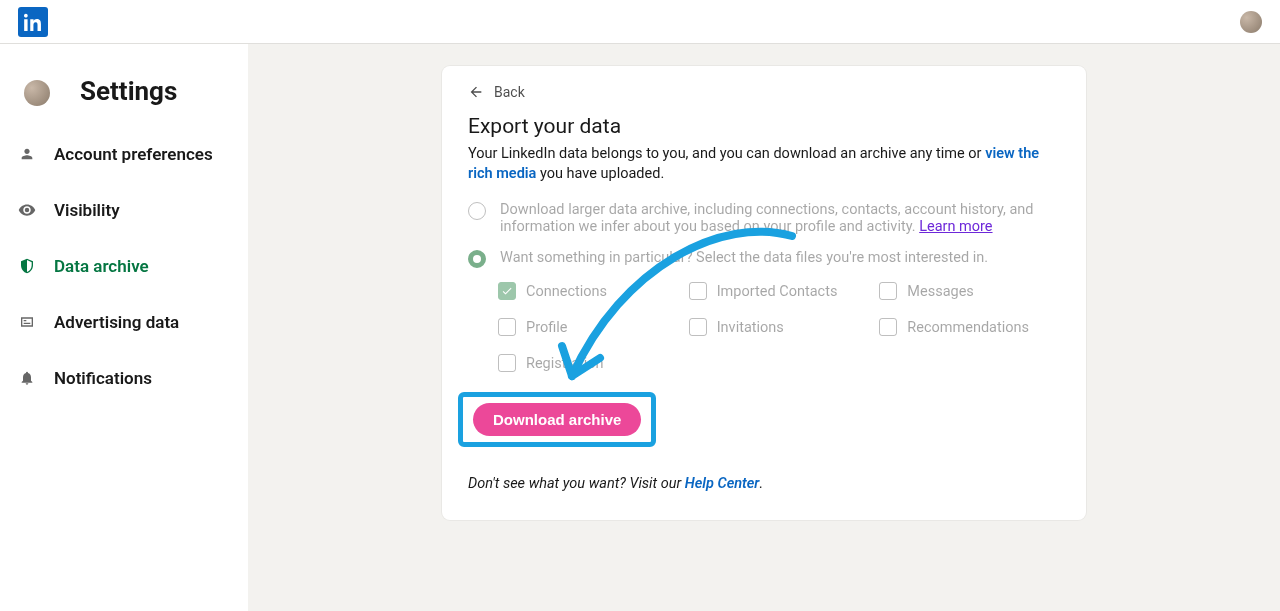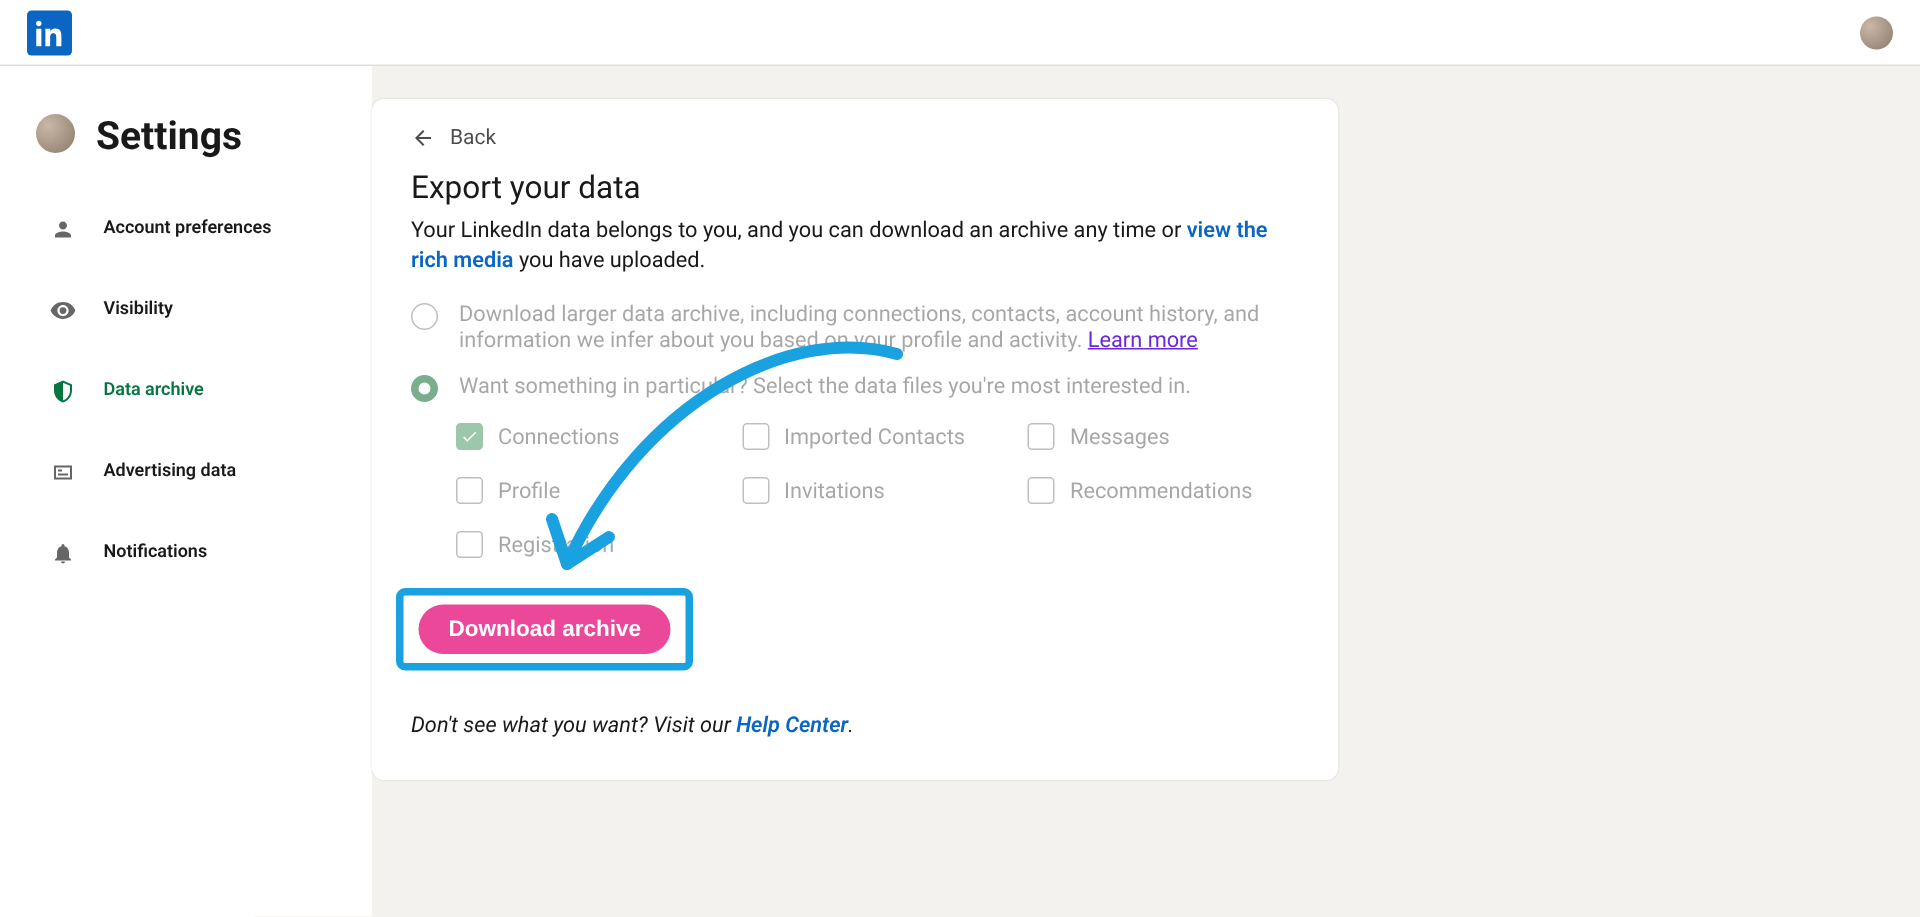--- a/index.html
+++ b/index.html
@@ -2,27 +2,27 @@
 <html><head>
 <meta charset="utf-8">
 <style>
   * { box-sizing: border-box; margin: 0; padding: 0; }
   body { font-family: -apple-system, BlinkMacSystemFont, "Segoe UI", Roboto, Helvetica, Arial, sans-serif; background: #f3f2ef; color: rgba(0,0,0,0.9); }
   .topbar { height: 44px; background: #fff; border-bottom: 1px solid #e0dfdc; display: flex; align-items: center; padding: 0 18px; justify-content: space-between; }
   .logo { width: 30px; height: 30px; background: #0a66c2; border-radius: 3px; display:flex; align-items:center; justify-content:center; }
   .avatar { width: 22px; height: 22px; border-radius: 50%; background: radial-gradient(circle at 30% 30%, #c9b8a8, #8a7a6a); }
   .layout { display: flex; }
   .sidebar { width: 248px; background: #fff; min-height: calc(611px - 44px); padding-top: 24px; }
-  .sidebar-header { display:flex; align-items:flex-start; gap:14px; padding: 8px 24px 20px; }
+  .sidebar-header { display:flex; align-items:flex-end; gap:30px; padding: 8px 24px 20px; }
   .side-avatar { width: 26px; height: 26px; border-radius: 50%; background: radial-gradient(circle at 30% 30%, #c9b8a8, #8a7a6a); }
   .sidebar-title { font-size: 26px; font-weight: 700; }
-  .nav-item { display:flex; align-items:flex-start; gap: 18px; padding: 18px 33px; font-size: 12px; font-weight: 600; color: rgba(0,0,0,0.9); cursor:pointer; }
+  .nav-item { display:flex; align-items:center; gap: 18px; padding: 18px 18px; font-size: 17px; font-weight: 600; color: rgba(0,0,0,0.9); cursor:pointer; }
   .nav-item.active { color: #057642; }
   .icon-slot { width: 18px; height: 18px; display:flex; align-items:center; justify-content:center; }
-  .content { flex: 1; padding: 22px 0 0 0; display:flex; justify-content:flex-start; }
+  .content { flex: 1; padding: 22px 0 0 0; display:flex; justify-content:center; }
   .card { width: 644px; background: #fff; border-radius: 8px; padding: 18px 26px 28px; box-shadow: 0 0 0 1px rgba(0,0,0,0.04); position: relative; height: fit-content; }
   .back-row { display:flex; align-items:center; gap: 10px; color: rgba(0,0,0,0.7); font-size: 14px; cursor:pointer; padding-bottom: 10px; }
   .card h2 { font-size: 21px; font-weight: 400; margin: 4px 0 6px; }
   .desc { font-size: 14.5px; color: rgba(0,0,0,0.9); line-height: 1.35; }
   .link { color: #0a66c2; font-weight: 600; cursor:pointer; }
   .options { margin-top: 18px; }
   .radio-row { display:flex; gap: 14px; align-items:flex-start; margin-bottom: 14px; color: rgba(0,0,0,0.35); font-size: 14.5px; }
   .radio { width: 18px; height: 18px; border-radius: 50%; border: 1.5px solid rgba(0,0,0,0.25); flex-shrink:0; margin-top:1px; }
   .radio.selected { border: 5px solid #7aaf8b; }
   .learn-link { color: #6d28d9; cursor:pointer;text-decoration:underline; }

